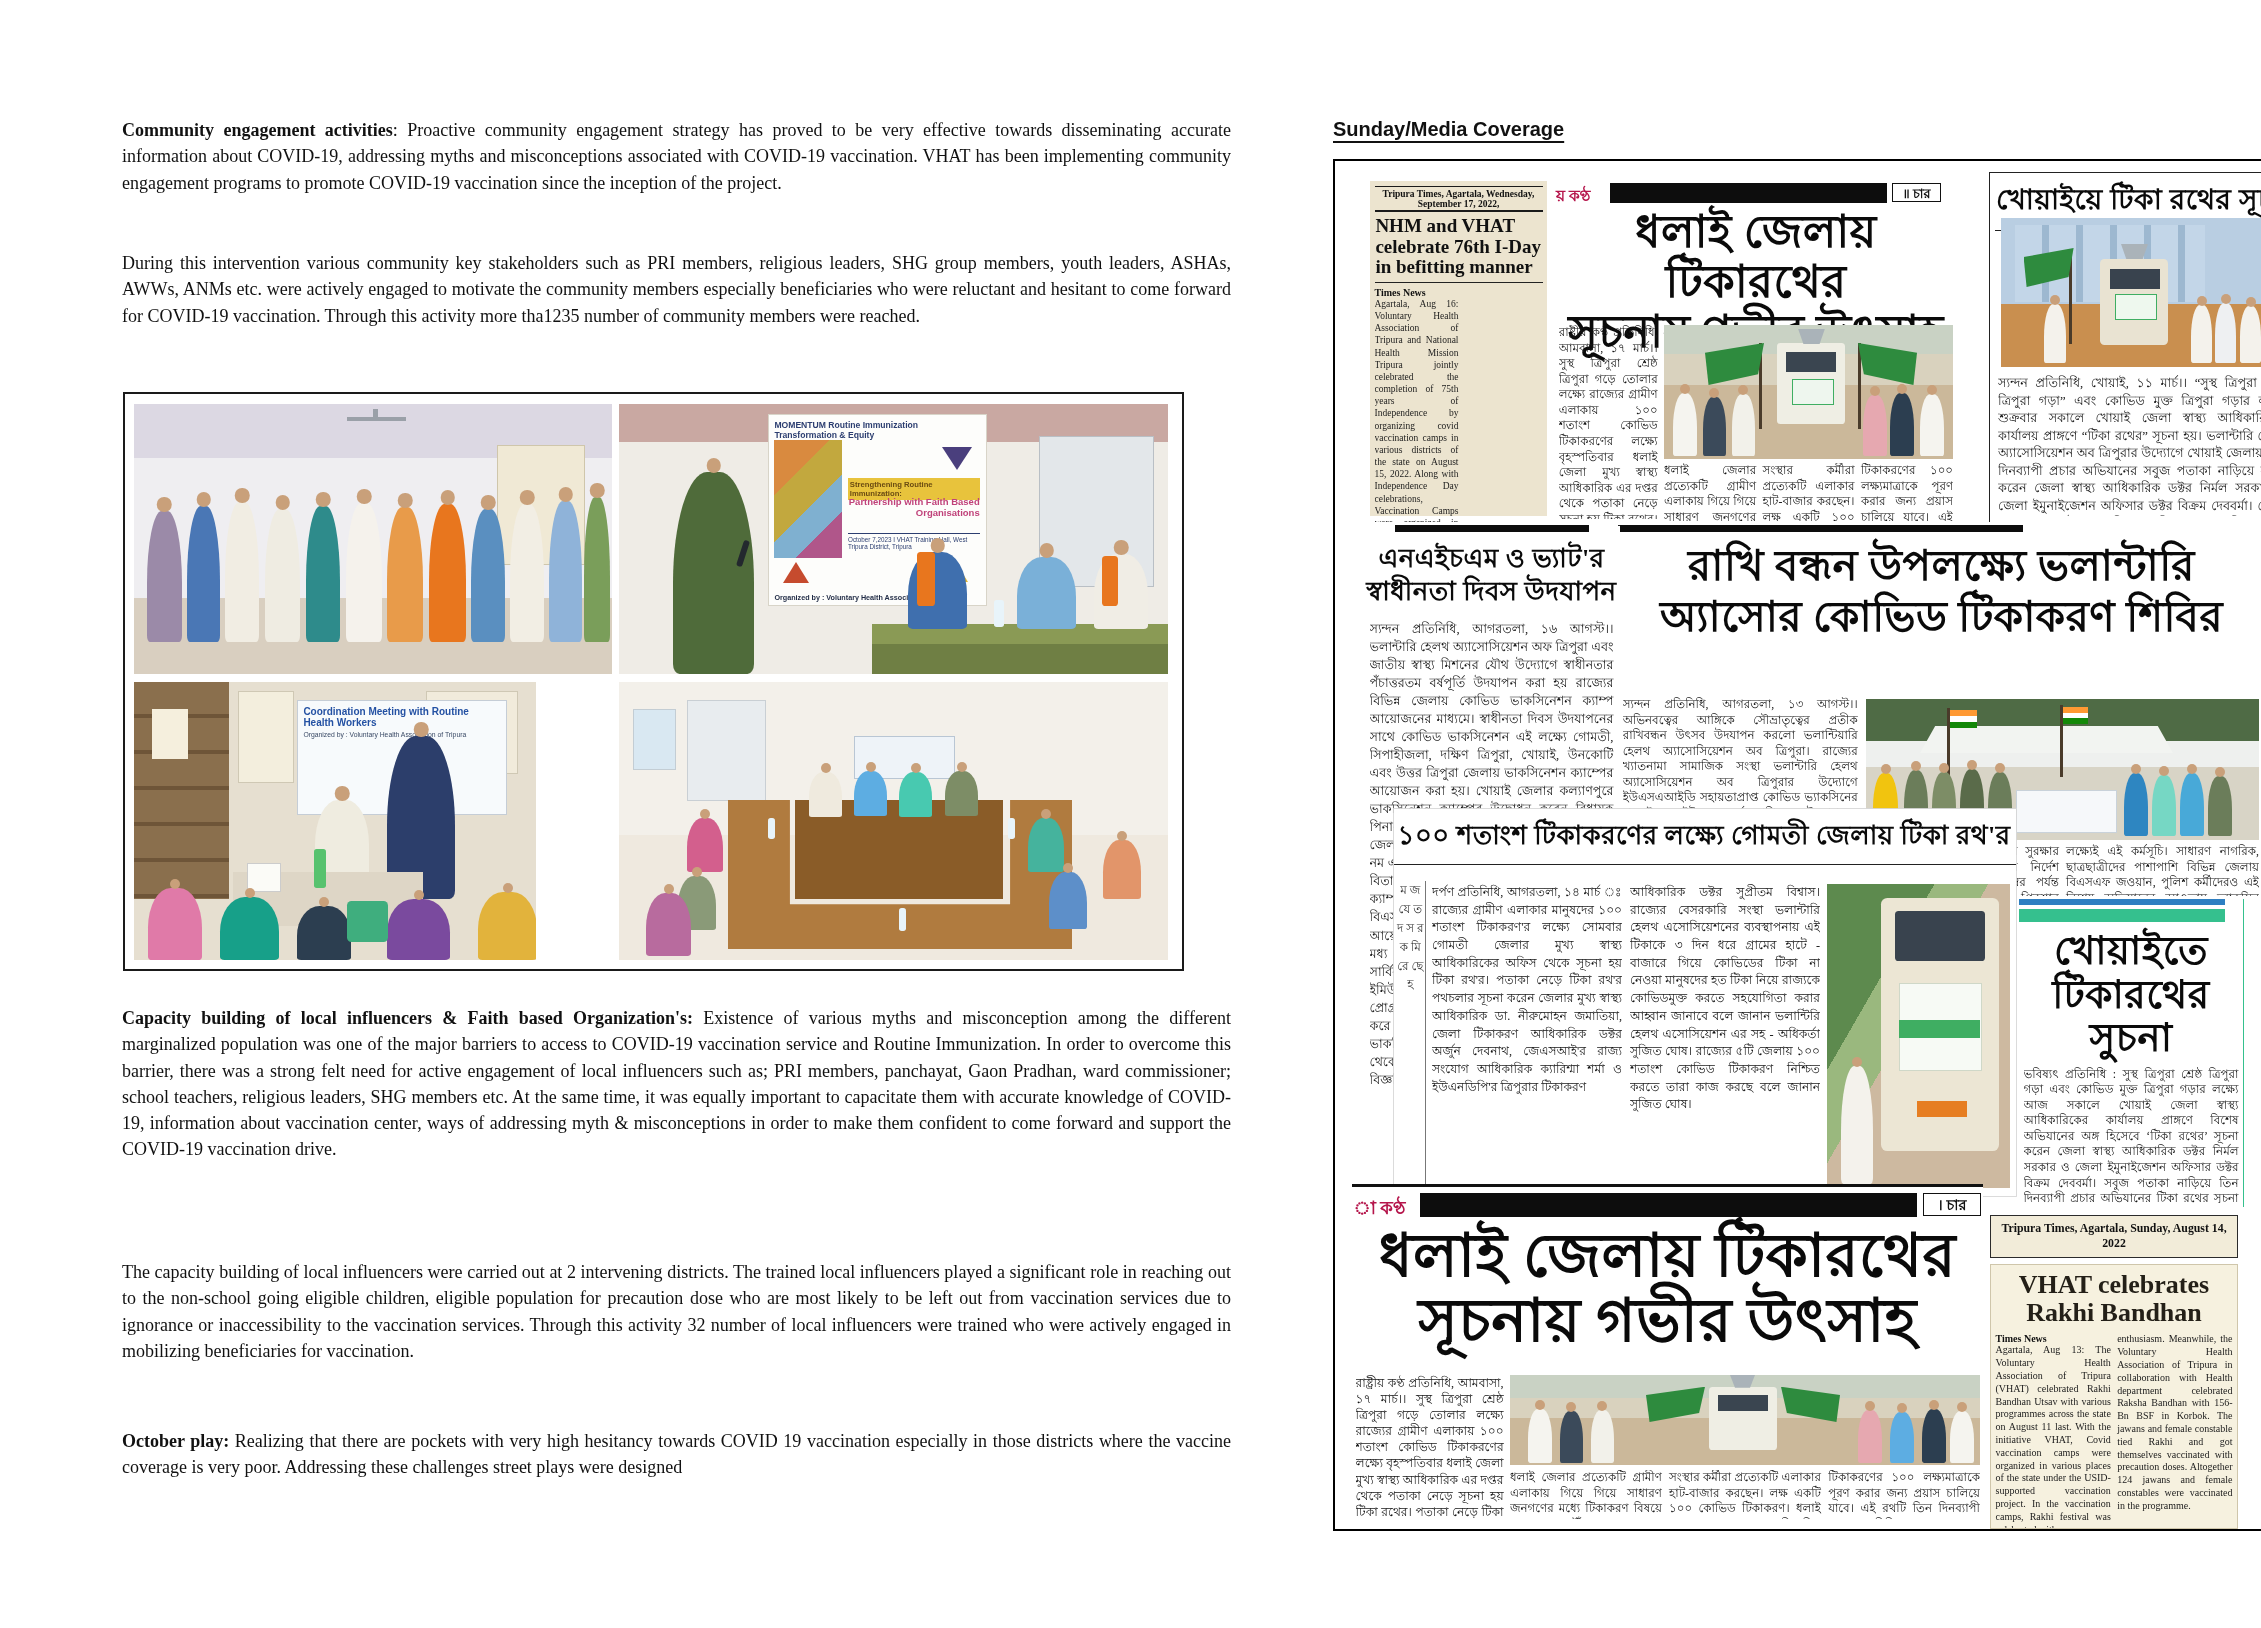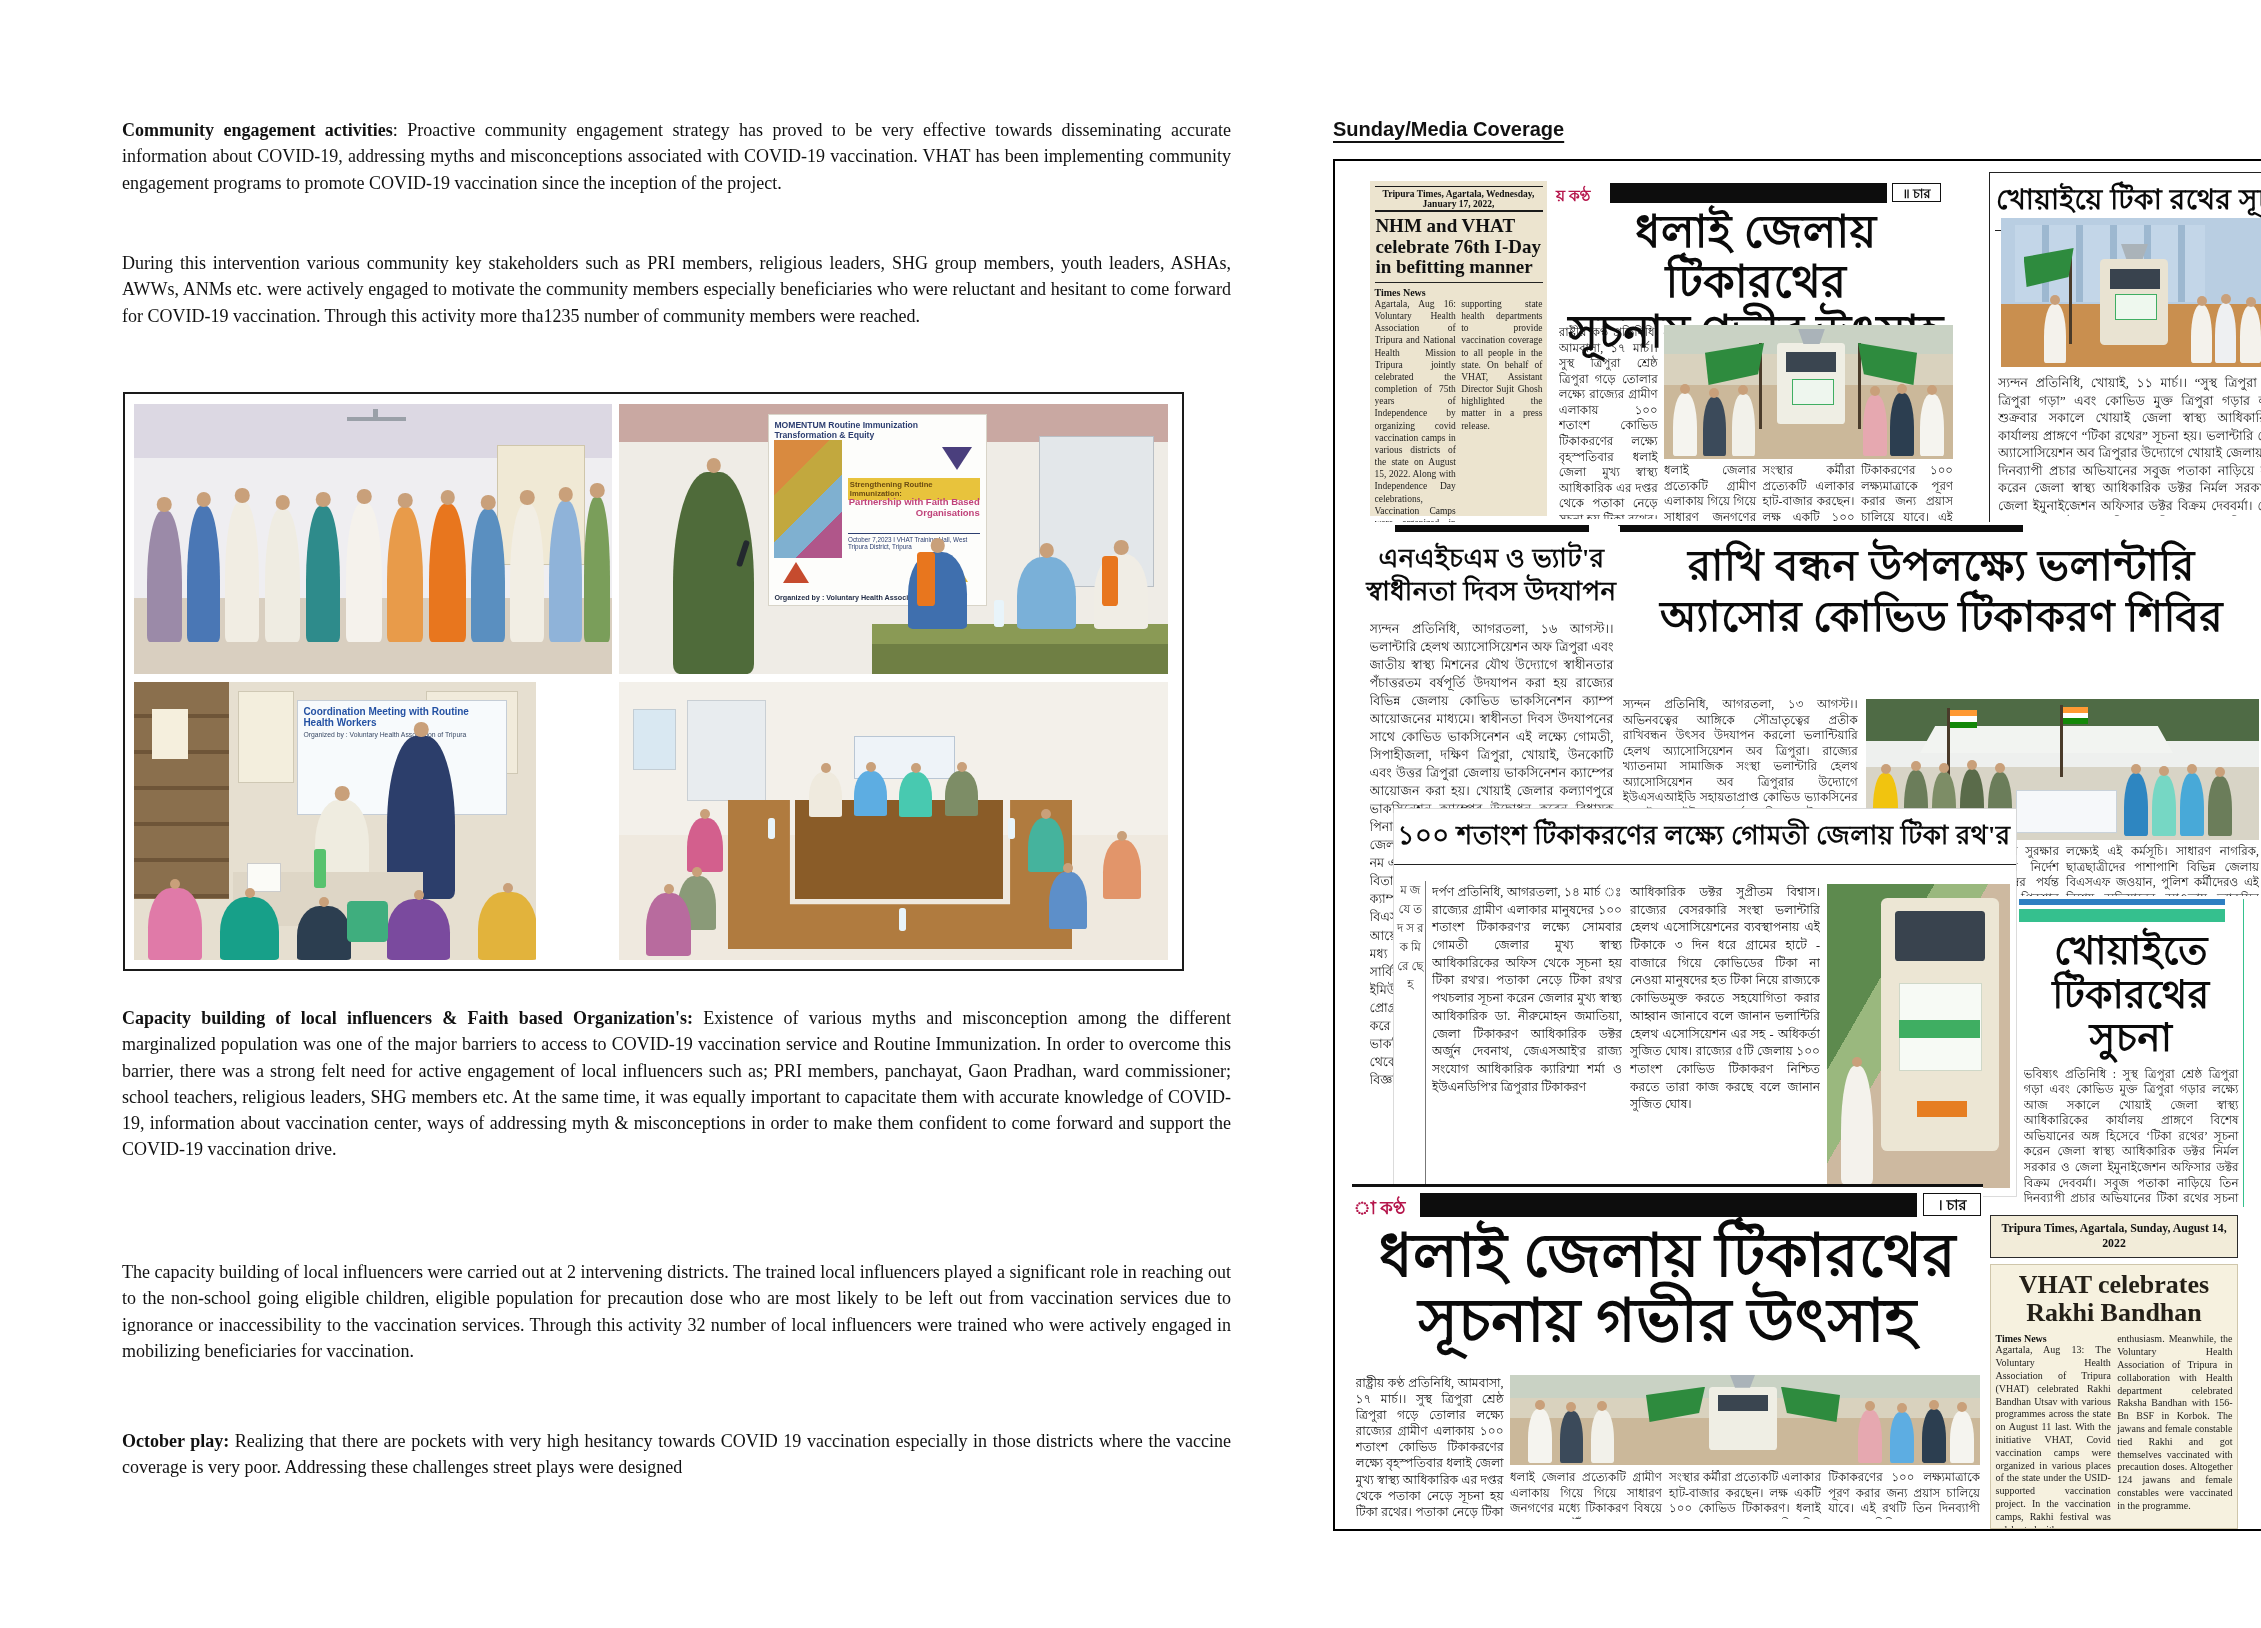--- a/index.html
+++ b/index.html
@@ -131,27 +131,26 @@
 <div class="abs para j" style="left:122px;top:1259px"><span>The capacity building of local influencers were carried out at 2 intervening districts. The trained local influencers played a significant role in reaching out to the non-school going eligible children, eligible population for precaution dose who are most likely to be left out from vaccination services due to ignorance or inaccessibility to the vaccination services. Through this activity 32 number of local influencers were trained who were actively engaged in mobilizing beneficiaries for vaccination.</span></div>
 
 <div class="abs para j" style="left:122px;top:1428px"><span class="lead">October play:</span><span> Realizing that there are pockets with very high hesitancy towards COVID 19 vaccination especially in those districts where the vaccine coverage is very poor. Addressing these challenges street plays were designed</span></div>
 
 <div class="abs" style="left:1333px;top:118px;font:bold 20px 'Liberation Sans',sans-serif;text-decoration:underline;text-decoration-thickness:2.3px;text-underline-offset:4.5px">Sunday/Media Coverage</div>
 
 <div class="abs clip" style="left:1333px;top:159px;width:1000px;height:1368px;border:2.7px solid #000;background:#fff">
 
   <div class="abs" style="left:35px;top:20px;width:177px;height:335px;background:#ece4cf;padding:4.5px;box-sizing:border-box">
     <div class="rule"></div>
-    <div style="font:bold 9.5px 'Liberation Serif',serif;text-align:center;padding:1.8px 0">Tripura Times, Agartala, Wednesday, January 17, 2022,</div>
+    <div style="font:bold 9.5px 'Liberation Serif',serif;text-align:center;padding:1.8px 0">Tripura Times, Agartala, Wednesday, September 17, 2022,</div>
     <div class="rule"></div>
     <div style="font:bold 19px/1.08 'Liberation Serif',serif;padding:4.5px 0.9px;border-bottom:1.4px solid #222">NHM and VHAT celebrate 76th I-Day in befitting manner</div>
     <div style="font:bold 10px 'Liberation Serif',serif;padding-top:3.6px">Times News</div>
     <div class="clip" style="display:flex;gap:5.4px;height:244px">
       <div class="eng j" style="width:50%">Agartala, Aug 16: Voluntary Health Association of Tripura and National Health Mission Tripura jointly celebrated the completion of 75th years of Independence by organizing covid vaccination camps in various districts of the state on August 15, 2022. Along with Independence Day celebrations, Vaccination Camps were organized in Gomti, Sepahi Jala South Tripura, Khowai, Unkoti and North Tripura districts for this purpose. MLA Pinaki Das Chowdhury inaugurated the Vaccination Camp at Kalyanpur Market Stall in Khowai District. Moreover, a vaccination camp was organized in South Tripura in the presence of District Chief Medical Officer Dr. Jagdish Chandra Nam and District Immunization Officer Dr. Bitan Sengupta. Vaccination camp was organized at 156th BSF Headquarters in Gomati district as a part of Independence Day as a part of the celebration. This entire initiative is supported by the USAID-led Momentum Routine Immunization Transformation and Equity Program, which is</div>
-      <div class="eng j" style="width:50%">supporting state health departments to provide vaccination coverage to all people in the state. On behalf of VHAT, Assistant Director Sujit Ghosh highlighted the matter in a press release.</div>
     </div>
   </div>
 
   <div class="abs" style="left:221px;top:18px;width:400px;height:346px;background:#fff;border-bottom:1.8px double #222">
     <div class="abs kicker" style="left:0;top:4.5px;font-size:15.4px">য় কণ্ঠ</div>
     <div class="abs blackbar" style="left:54px;top:3.6px;width:277px;height:20px"></div>
     <div class="abs marker" style="left:336px;top:3.6px;width:47px;height:17px;font-size:12.7px">॥ চার</div>
     <div class="bn-head ctr" style="padding-top:28px;font-size:45px;line-height:1.12">ধলাই জেলায় টিকারথের</div>
     <div class="bn-head ctr" style="font-size:45px;line-height:1.1">সূচনায় গভীর উৎসাহ</div>
     <div class="abs news j clip" style="left:2.7px;top:146px;width:99px;height:194px">রাষ্ট্রীয় কণ্ঠ প্রতিনিধি, আমবাসা, ১৭ মার্চ।। সুস্থ ত্রিপুরা শ্রেষ্ঠ ত্রিপুরা গড়ে তোলার লক্ষ্যে রাজ্যের গ্রামীণ এলাকায় ১০০ শতাংশ কোভিড টিকাকরণের লক্ষ্যে বৃহস্পতিবার ধলাই জেলা মুখ্য স্বাস্থ্য আধিকারিক এর দপ্তর থেকে পতাকা নেড়ে সূচনা হয় টিকা রথের। পতাকা নেড়ে টিকা রথের পথ চলা শুরু করেন ধলাই জেলার মুখ্য স্বাস্থ্য আধিকারিক অ্যাপোলো কলই। এই টিকা রথ নিয়ে ধলাই জেলার বিভিন্ন গ্রামীণ এলাকায় সচেতনতার বার্তা পৌঁছে দেওয়ার উদ্যোগ গ্রহণ করেছে ভলান্টারি হেলথ অ্যাসোসিয়েশন অফ ত্রিপুরা। রাজ্যের এই বেসরকারি সংস্থা টি</div>

